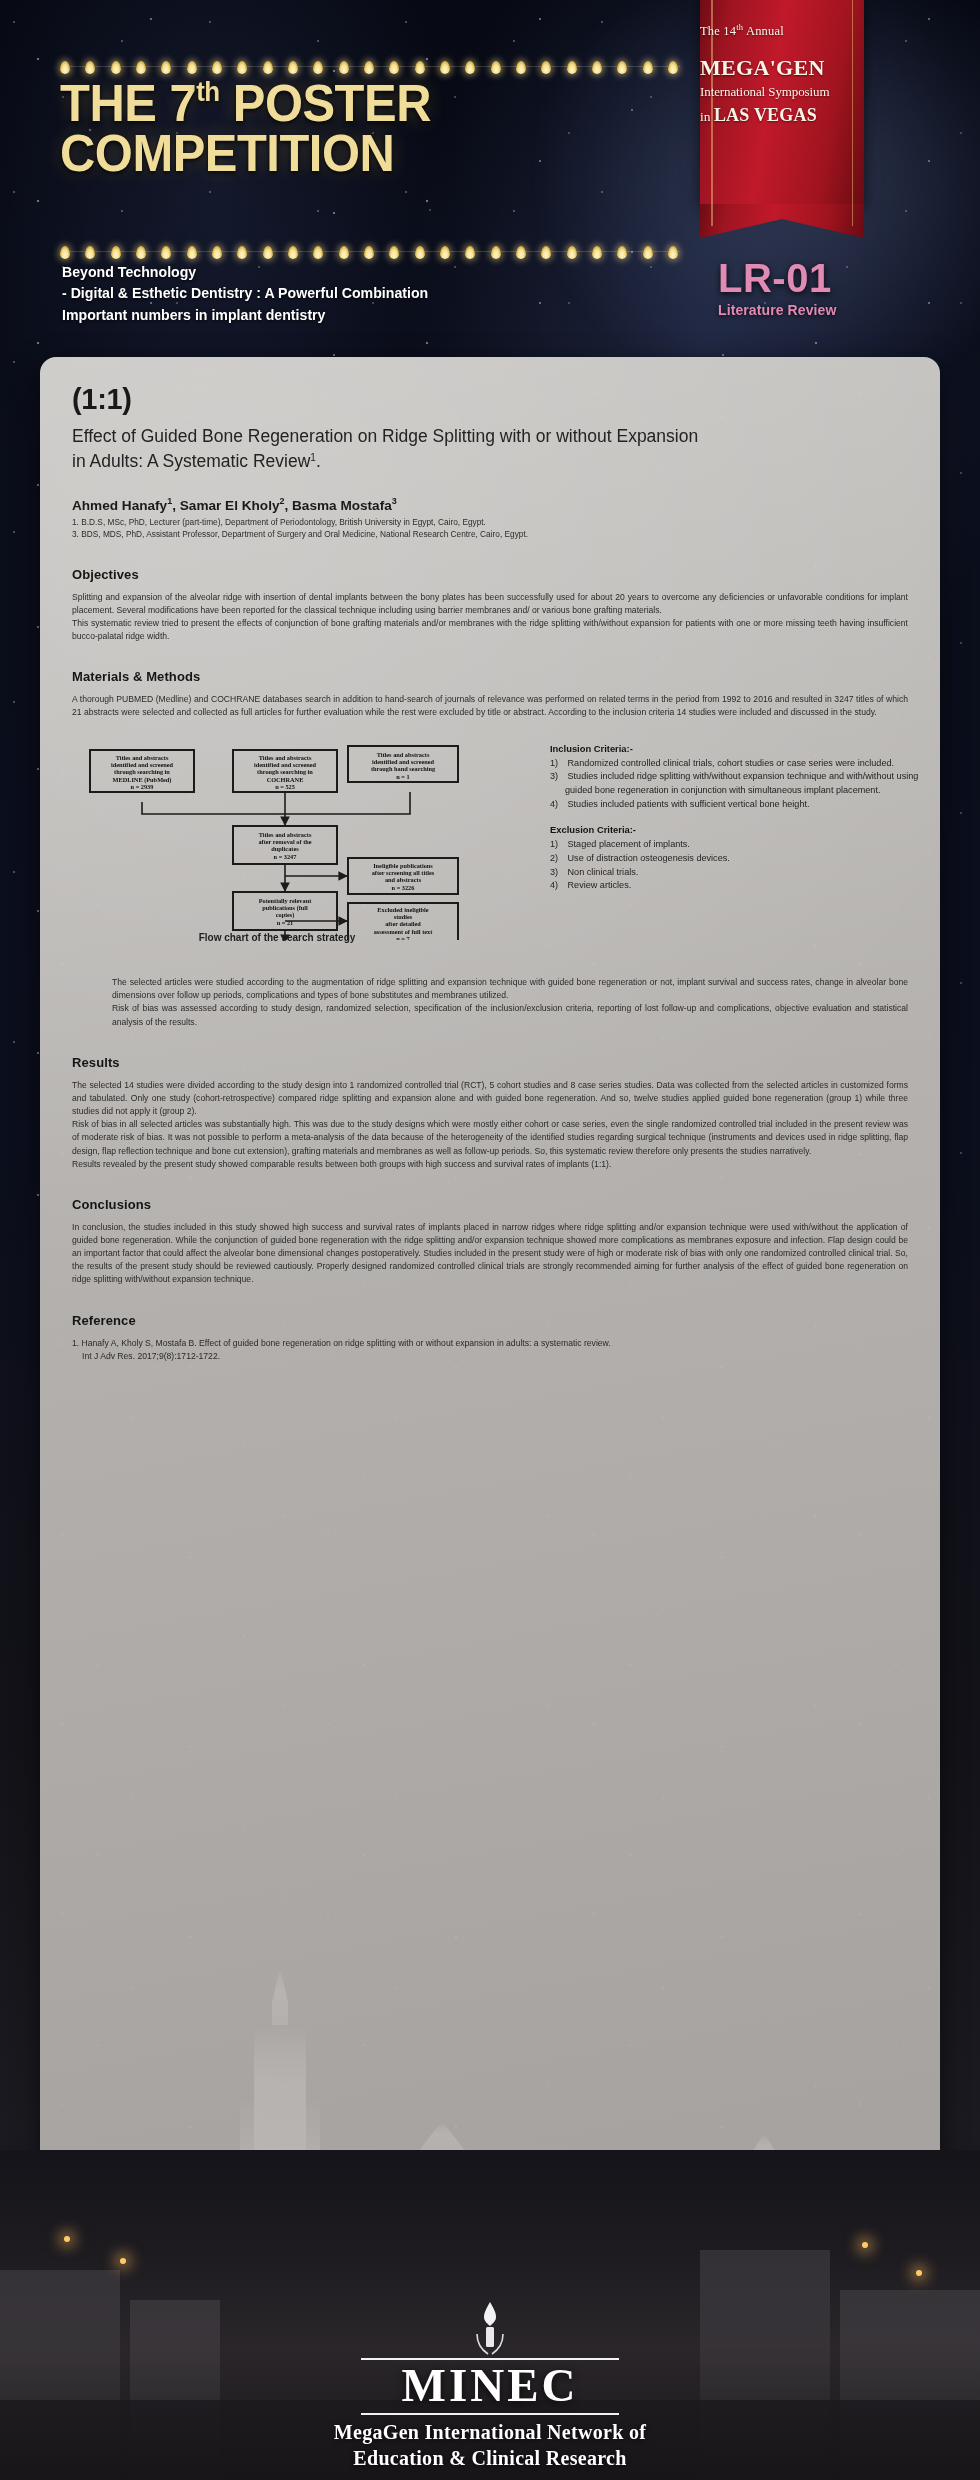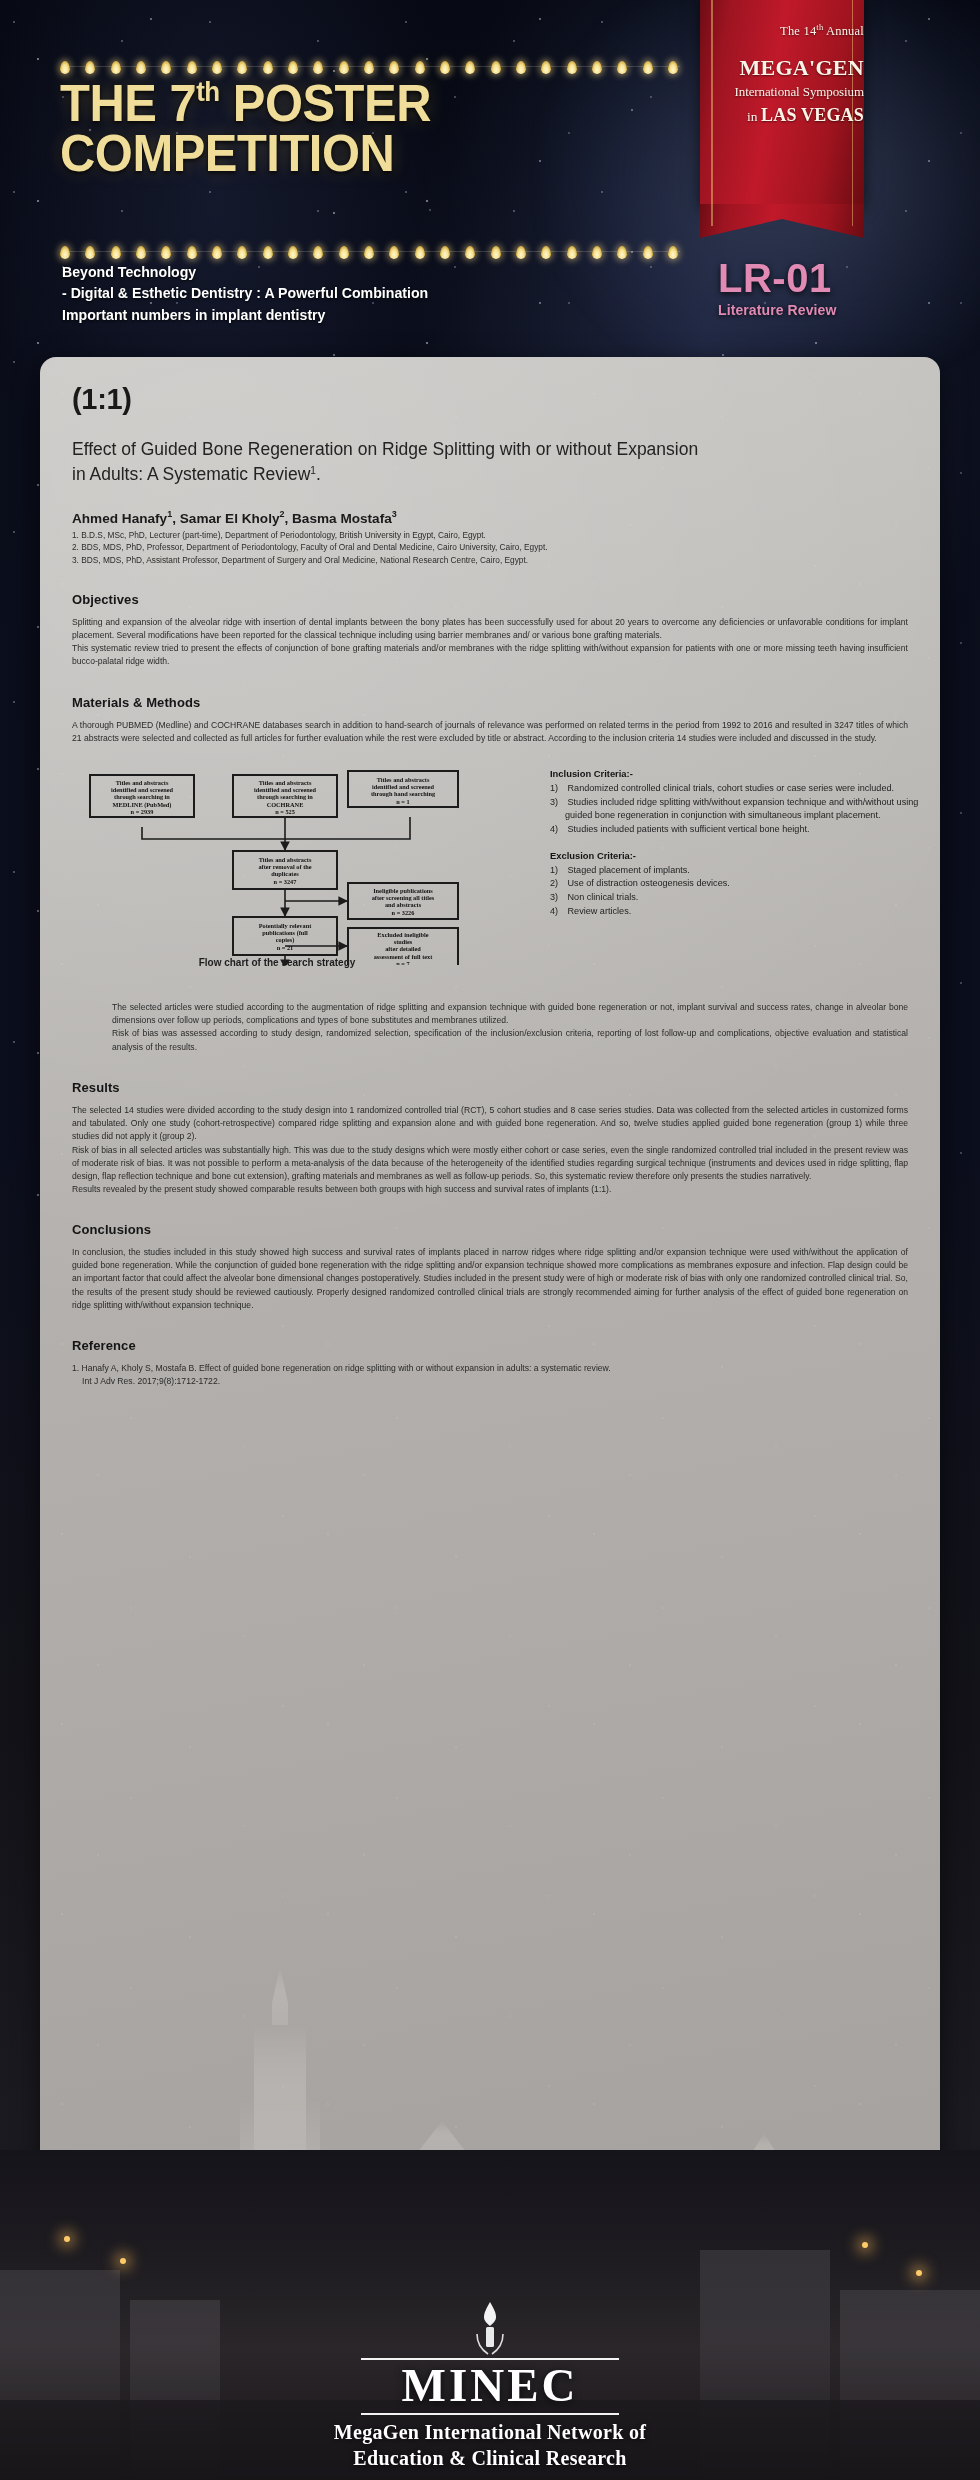--- a/index.html
+++ b/index.html
@@ -120,21 +120,21 @@
     clip-path: polygon(0 0, 100% 0, 100% 100%, 50% 44%, 0 100%);
   }
   .ribbon .line {
     position: absolute; top: 4px; width: 1.5px; height: 226px;
     background: rgba(242,196,120,.5);
   }
   .ribbon .line.l { left: 11px; }
   .ribbon .line.r { right: 11px; }
   .ribbon .txt {
     position: absolute; left: 0; top: 26px; width: 164px;
-    text-align: right; color: #fdf4e8;
+    text-align: left; color: #fdf4e8;
     font-family: "Liberation Serif", serif;
     text-shadow: 0 1px 2px rgba(0,0,0,.55);
   }
   .ribbon .r1 { font-size: 12.5px; letter-spacing: .2px; }
   .ribbon .r1 sup { font-size: .68em; }
   .ribbon .r2 { font-size: 22px; font-weight: 700; margin-top: 16px; letter-spacing: .3px; }
   .ribbon .r3 { font-size: 13px; margin-top: 3px; letter-spacing: -.1px; }
   .ribbon .r4 { font-size: 13.5px; margin-top: 5px; }
   .ribbon .r4 b { font-size: 18px; font-weight: 700; letter-spacing: .2px; }
 
@@ -175,21 +175,21 @@
   
   .skyline-board {
     position: absolute; left: 0; bottom: 0; width: 900px; height: 430px;
     opacity: .30; pointer-events: none;
   }
 
   .content { position: relative; padding: 26px 32px 0 32px; color: #1d1d1d; }
 
   .ratio {
     font-size: 29px; font-weight: 700; color: #191919; letter-spacing: -.3px;
-    margin-bottom: 21px;
+    margin-bottom: 8px;
   }
   .ptitle {
     font-size: 17.5px; font-weight: 400; line-height: 1.42; color: #232323;
     width: 640px; margin-bottom: 22px;
   }
   .ptitle sup { font-size: .58em; vertical-align: .6em; }
 
   .authors { font-size: 13.6px; font-weight: 700; color: #1a1a1a; margin-bottom: 4px; }
   .authors sup { font-size: .66em; }
   .affils { font-size: 8.3px; line-height: 1.48; color: #2c2c2c; }
@@ -399,21 +399,20 @@
 
       <div class="ratio">(1:1)</div>
 
       <div class="ptitle">
         <span>Effect of Guided Bone Regeneration on Ridge Splitting with or without Expansion in Adults: A Systematic Review</span><sup>1</sup><span>.</span>
       </div>
 
       <div class="authors"><span>Ahmed Hanafy</span><sup>1</sup>, <span>Samar El Kholy</span><sup>2</sup>, <span>Basma Mostafa</span><sup>3</sup></div>
       <div class="affils">
           <div>1. B.D.S, MSc, PhD, Lecturer (part-time), Department of Periodontology, British University in Egypt, Cairo, Egypt.</div>
-          <div>2. BDS, MDS, PhD, Professor, Department of Periodontology, Faculty of Oral and Dental Medicine, Cairo University, Cairo, Egypt.</div>
           <div>3. BDS, MDS, PhD, Assistant Professor, Department of Surgery and Oral Medicine, National Research Centre, Cairo, Egypt.</div>
         </div>
 
       <div class="sec">
         <h2>Objectives</h2>
         <div id="obj-body">
             <p>Splitting and expansion of the alveolar ridge with insertion of dental implants between the bony plates has been successfully used for about 20 years to overcome any deficiencies or unfavorable conditions for implant placement. Several modifications have been reported for the classical technique including using barrier membranes and/ or various bone grafting materials.</p>
             <p>This systematic review tried to present the effects of conjunction of bone grafting materials and/or membranes with the ridge splitting with/without expansion for patients with one or more missing teeth having insufficient bucco-palatal ridge width.</p>
           </div>
       </div>

